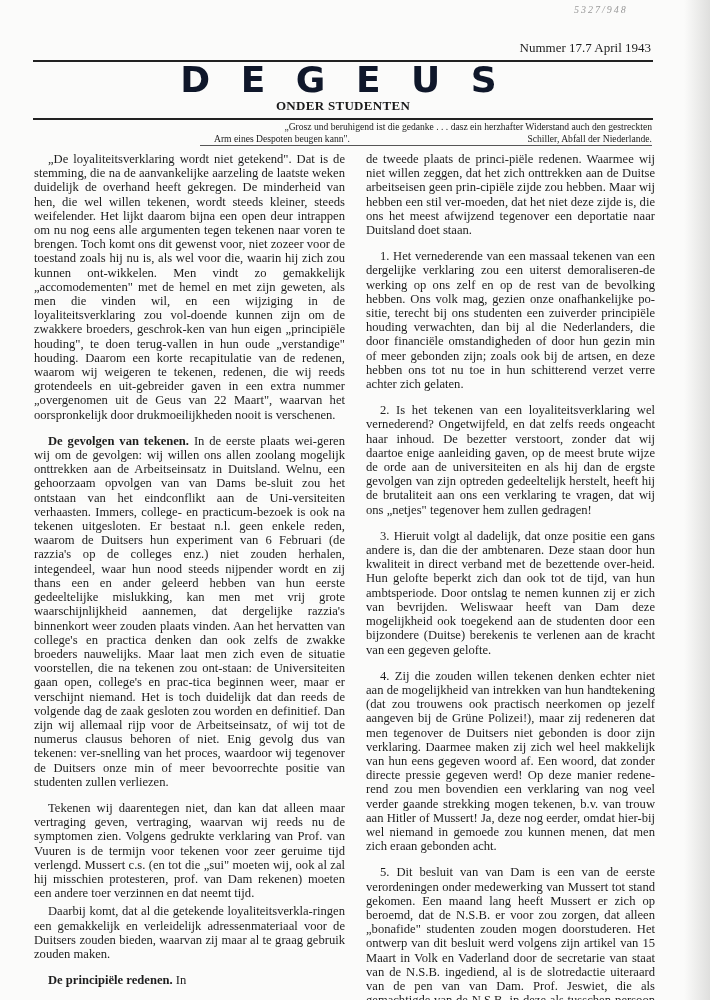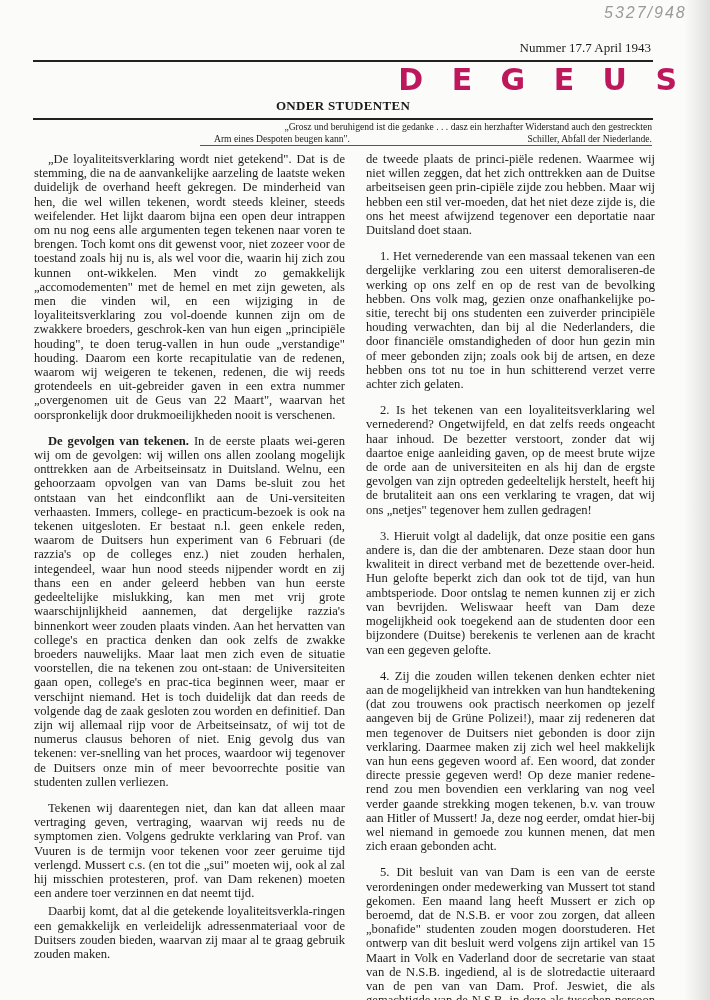--- a/index.html
+++ b/index.html
@@ -9,37 +9,37 @@
       font-family: "Liberation Serif", serif;
       color: #1d1d1d;
       position: relative;
     }
     .page-shade {
       position: absolute; top: 0; right: 0; width: 26px; height: 1000px;
       background: linear-gradient(to right, rgba(255,255,255,0), rgba(200,200,198,0.55));
       pointer-events: none;
     }
     .archive-mark {
-      position: absolute; left: 604px; top: 4px;
-      font-family: Liberation Sans, sans-serif; font-style: italic;
-      font-size: 16px; color: #9a9a9a; letter-spacing: 2px;
+      position: absolute; left: 574px; top: 4px;
+      font-family: Liberation Serif, serif; font-style: italic;
+      font-size: 10px; color: #9a9a9a; letter-spacing: 2px;
     }
     .issue-row {
       position: absolute; left: 33px; top: 40px; width: 618px;
       display: flex; justify-content: flex-end; align-items: baseline;
       font-size: 13px;
     }
     .rule { position: absolute; background: #222; }
     .rule.r1 { left: 33px; top: 60px; width: 620px; height: 1.5px; }
     .rule.r2 { left: 33px; top: 118px; width: 620px; height: 1.5px; }
     .rule.r3 { left: 200px; top: 145px; width: 452px; height: 1px; background: #555; }
     .masthead-title {
-      position: absolute; left: 0; top: 64px; width: 686px; text-align: right;
+      position: absolute; left: 0; top: 64px; width: 686px; text-align: center;
       font-family: "DejaVu Sans", sans-serif; font-weight: bold;
-      font-size: 30px; letter-spacing: 9px; line-height: 32px; color: #be185d;
+      font-size: 36px; letter-spacing: 9px; line-height: 32px; color: #0f172a;
     }
     .masthead-sub {
       position: absolute; left: 0; top: 98px; width: 686px; text-align: center;
       font-family: Liberation Serif, serif; font-weight: bold;
       font-size: 13px; letter-spacing: 0.3px; color: #1a1a1a;
     }
     .motto {
       position: absolute; left: 214px; top: 121px; width: 438px;
       font-size: 9.6px; line-height: 11.5px; color: #222;
     }
@@ -87,20 +87,21 @@
     <span>Schiller, Abfall der Niederlande.</span>
   </div>
 </div>
 <div class="rule r3"></div>
 
 <div class="col left">
   <p>„De loyaliteitsverklaring wordt niet getekend". Dat is de stemming, die na de aanvankelijke aarzeling de laatste weken duidelijk de overhand heeft gekregen. De minderheid van hen, die wel willen tekenen, wordt steeds kleiner, steeds weifelender. Het lijkt daarom bijna een open deur intrappen om nu nog eens alle argumenten tegen tekenen naar voren te brengen. Toch komt ons dit gewenst voor, niet zozeer voor de toestand zoals hij nu is, als wel voor die, waarin hij zich zou kunnen ont-wikkelen. Men vindt zo gemakkelijk „accomodementen" met de hemel en met zijn geweten, als men die vinden wil, en een wijziging in de loyaliteitsverklaring zou vol-doende kunnen zijn om de zwakkere broeders, geschrok-ken van hun eigen „principiële houding", te doen terug-vallen in hun oude „verstandige" houding. Daarom een korte recapitulatie van de redenen, waarom wij weigeren te tekenen, redenen, die wij reeds grotendeels en uit-gebreider gaven in een extra nummer „overgenomen uit de Geus van 22 Maart", waarvan het oorspronkelijk door drukmoeilijkheden nooit is verschenen.</p>
   <p class="gap"><span class="subhead">De gevolgen van tekenen.</span> <span>In de eerste plaats wei-geren wij om de gevolgen: wij willen ons allen zoolang mogelijk onttrekken aan de Arbeitseinsatz in Duitsland. Welnu, een gehoorzaam opvolgen van van Dams be-sluit zou het ontstaan van het eindconflikt aan de Uni-versiteiten verhaasten. Immers, college- en practicum-bezoek is ook na tekenen uitgesloten. Er bestaat n.l. geen enkele reden, waarom de Duitsers hun experiment van 6 Februari (de razzia's op de colleges enz.) niet zouden herhalen, integendeel, waar hun nood steeds nijpender wordt en zij thans een en ander geleerd hebben van hun eerste gedeeltelijke mislukking, kan men met vrij grote waarschijnlijkheid aannemen, dat dergelijke razzia's binnenkort weer zouden plaats vinden. Aan het hervatten van college's en practica denken dan ook zelfs de zwakke broeders nauwelijks. Maar laat men zich even de situatie voorstellen, die na tekenen zou ont-staan: de Universiteiten gaan open, college's en prac-tica beginnen weer, maar er verschijnt niemand. Het is toch duidelijk dat dan reeds de volgende dag de zaak gesloten zou worden en definitief. Dan zijn wij allemaal rijp voor de Arbeitseinsatz, of wij tot de numerus clausus behoren of niet. Enig gevolg dus van tekenen: ver-snelling van het proces, waardoor wij tegenover de Duitsers onze min of meer bevoorrechte positie van studenten zullen verliezen.</span></p>
   <p class="gap">Tekenen wij daarentegen niet, dan kan dat alleen maar vertraging geven, vertraging, waarvan wij reeds nu de symptomen zien. Volgens gedrukte verklaring van Prof. van Vuuren is de termijn voor tekenen voor zeer geruime tijd verlengd. Mussert c.s. (en tot die „sui" moeten wij, ook al zal hij misschien protesteren, prof. van Dam rekenen) moeten een andere toer verzinnen en dat neemt tijd.</p>
   <p>Daarbij komt, dat al die getekende loyaliteitsverkla-ringen een gemakkelijk en verleidelijk adressenmateriaal voor de Duitsers zouden bieden, waarvan zij maar al te graag gebruik zouden maken.</p>
+  <p class="gap"><span class="subhead">De principiële redenen.</span> <span>In</span></p>
 </div>
 
 <div class="col right" style="top: 152px;">
     <p class="noind">de tweede plaats de princi-piële redenen. Waarmee wij niet willen zeggen, dat het zich onttrekken aan de Duitse arbeitseisen geen prin-cipiële zijde zou hebben. Maar wij hebben een stil ver-moeden, dat het niet deze zijde is, die ons het meest afwijzend tegenover een deportatie naar Duitsland doet staan.</p>
   <p class="gap">1. Het vernederende van een massaal tekenen van een dergelijke verklaring zou een uiterst demoraliseren-de werking op ons zelf en op de rest van de bevolking hebben. Ons volk mag, gezien onze onafhankelijke po-sitie, terecht bij ons studenten een zuiverder principiële houding verwachten, dan bij al die Nederlanders, die door financiële omstandigheden of door hun gezin min of meer gebonden zijn; zoals ook bij de artsen, en deze hebben ons tot nu toe in hun schitterend verzet verre achter zich gelaten.</p>
   <p class="gap">2. Is het tekenen van een loyaliteitsverklaring wel vernederend? Ongetwijfeld, en dat zelfs reeds ongeacht haar inhoud. De bezetter verstoort, zonder dat wij daartoe enige aanleiding gaven, op de meest brute wijze de orde aan de universiteiten en als hij dan de ergste gevolgen van zijn optreden gedeeltelijk herstelt, heeft hij de brutaliteit aan ons een verklaring te vragen, dat wij ons „netjes" tegenover hem zullen gedragen!</p>
   <p class="gap">3. Hieruit volgt al dadelijk, dat onze positie een gans andere is, dan die der ambtenaren. Deze staan door hun kwaliteit in direct verband met de bezettende over-heid. Hun gelofte beperkt zich dan ook tot de tijd, van hun ambtsperiode. Door ontslag te nemen kunnen zij er zich van bevrijden. Weliswaar heeft van Dam deze mogelijkheid ook toegekend aan de studenten door een bijzondere (Duitse) berekenis te verlenen aan de kracht van een gegeven gelofte.</p>
   <p class="gap">4. Zij die zouden willen tekenen denken echter niet aan de mogelijkheid van intrekken van hun handtekening (dat zou trouwens ook practisch neerkomen op jezelf aangeven bij de Grüne Polizei!), maar zij redeneren dat men tegenover de Duitsers niet gebonden is door zijn verklaring. Daarmee maken zij zich wel heel makkelijk van hun eens gegeven woord af. Een woord, dat zonder directe pressie gegeven werd! Op deze manier redene-rend zou men bovendien een verklaring van nog veel verder gaande strekking mogen tekenen, b.v. van trouw aan Hitler of Mussert! Ja, deze nog eerder, omdat hier-bij wel niemand in gemoede zou kunnen menen, dat men zich eraan gebonden acht.</p>
   <p class="gap">5. Dit besluit van van Dam is een van de eerste verordeningen onder medewerking van Mussert tot stand gekomen. Een maand lang heeft Mussert er zich op beroemd, dat de N.S.B. er voor zou zorgen, dat alleen „bonafide" studenten zouden mogen doorstuderen. Het ontwerp van dit besluit werd volgens zijn artikel van 15 Maart in Volk en Vaderland door de secretarie van staat van de N.S.B. ingediend, al is de slotredactie uiteraard van de pen van van Dam. Prof. Jeswiet, die als gemachtigde van de N.S.B. in deze als tusschen-persoon fungeerde, verklaarde dan ook, dat de tekst van de loyaliteitsverklaring deels aan Mussert, deels aan van Dam te danken is. Het zou allerbedroevends zijn, als de studenten deze eerste officiele N.S.B.-stunt tot een succes maakten, te meer waar onze regeering ons</p>
 </div>

